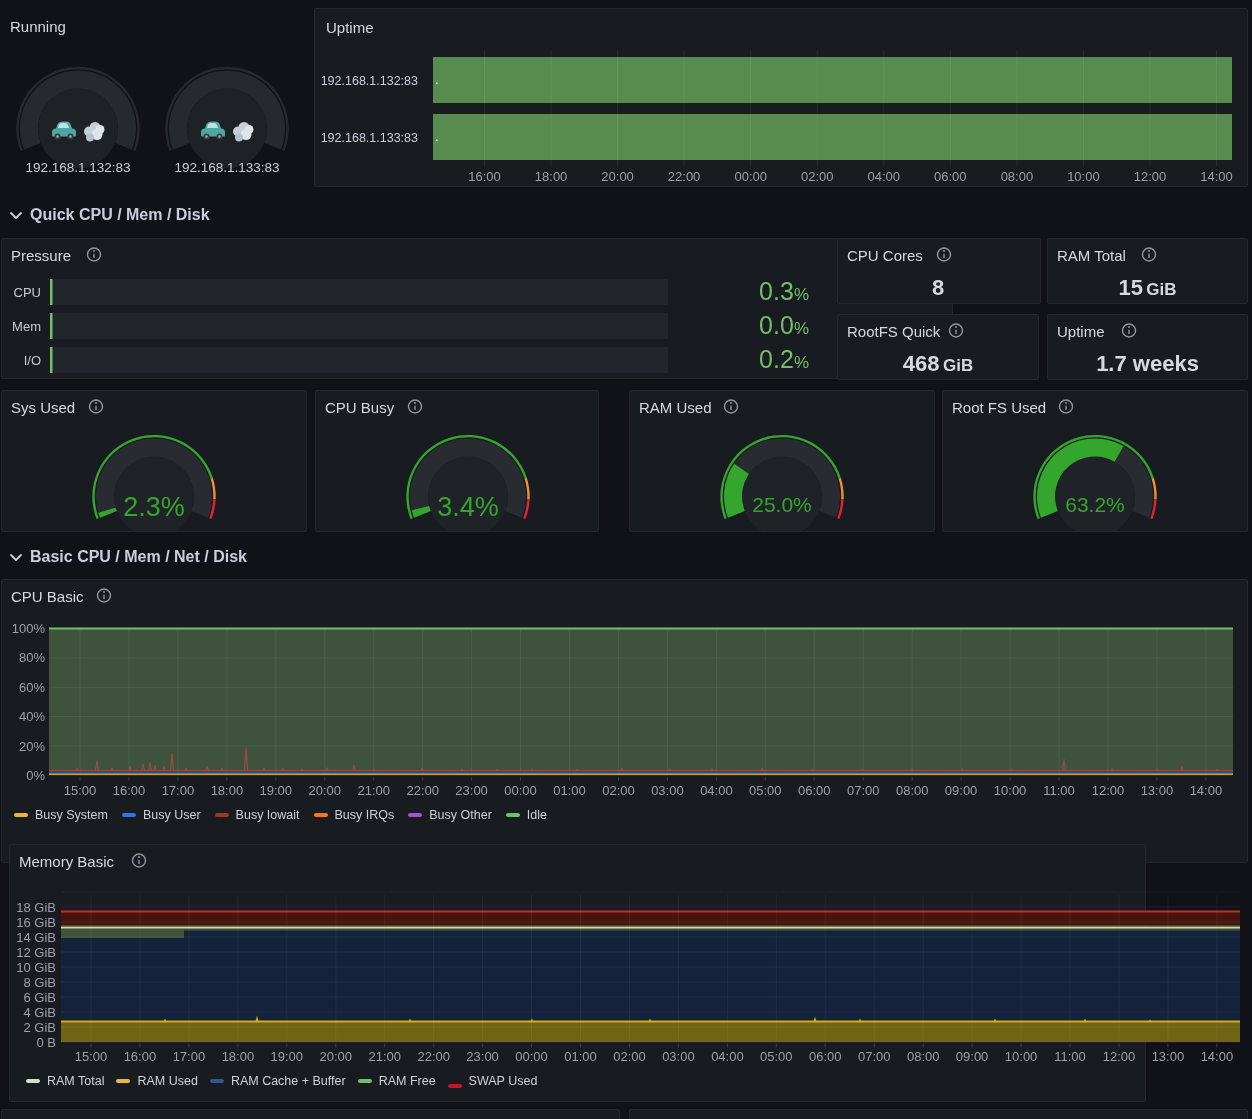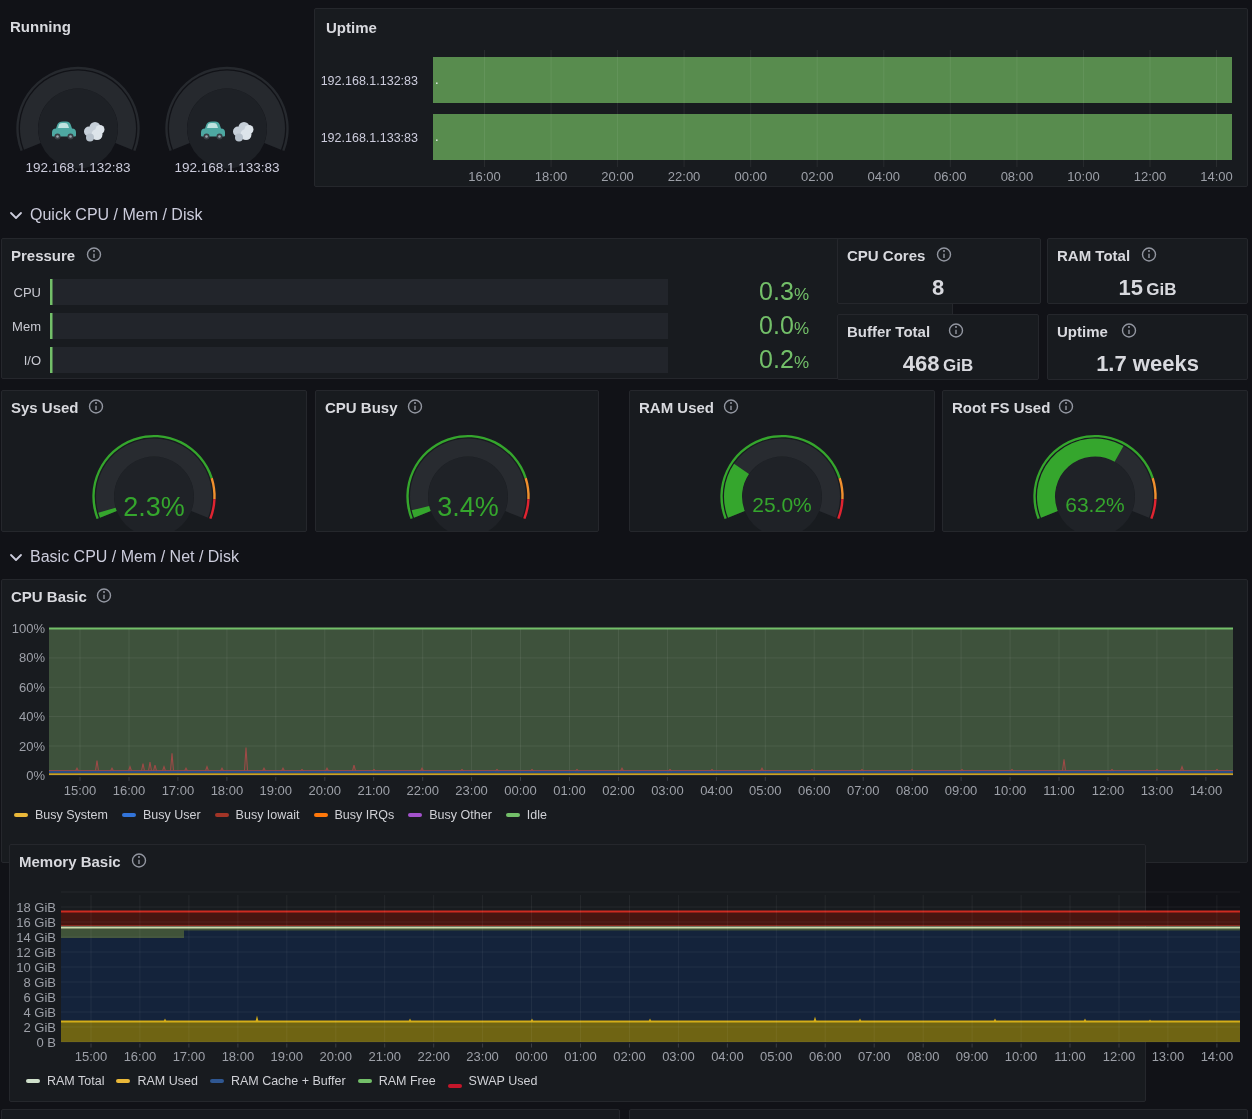--- a/index.html
+++ b/index.html
@@ -1,17 +1,17 @@
 <!DOCTYPE html>
 <html><head><meta charset="utf-8"><style>
 *{margin:0;padding:0;box-sizing:border-box}
 body{width:1252px;height:1119px;background:#111217;font-family:"Liberation Sans",sans-serif;position:relative;overflow:hidden}
 .panel{position:absolute;background:#181b1f;border:1px solid #25272c;border-radius:2px}
-.ptitle{position:absolute;font-size:15px;font-weight:700;color:#d8d9de;white-space:nowrap}
-.sechead{position:absolute;font-size:16px;font-weight:400;color:#ccccdc;white-space:nowrap}
+.ptitle{position:absolute;font-size:15px;font-weight:400;color:#d8d9de;white-space:nowrap}
+.sechead{position:absolute;font-size:16px;font-weight:700;color:#ccccdc;white-space:nowrap}
 svg text{font-family:"Liberation Sans",sans-serif}
 </style></head><body>
 <div style="position:absolute;left:1px;top:8px;width:306px;height:179px">
     <div class="ptitle" style="left:9px;top:10px">Running</div>
     <svg width="306" height="179" style="position:absolute;left:0;top:0">
       <circle cx="77" cy="120.5" r="40" fill="#1e2126"></circle>
       <path d="M 23.00 141.66 A 58 58 0 1 1 131.00 141.66 L 114.24 135.10 A 40 40 0 1 0 39.76 135.10 Z" fill="#26292e"></path>
       <path d="M 19.55 143.01 A 61.7 61.7 0 1 1 134.45 143.01 L 132.21 142.14 A 59.3 59.3 0 1 0 21.79 142.14 Z" fill="#26292e"></path>
       <g transform="translate(49,112.5)">
 <path d="M2 12 Q2 8 6 8 L7 5 Q8 1 13 1 L16 1 Q20 1 21 5 L22 8 Q26 8 26 12 L26 15 Q26 16 25 16 L3 16 Q2 16 2 15 Z" fill="#4ea8a2"></path>
@@ -127,21 +127,21 @@
     <svg width="199" height="64" style="position:absolute;left:0;top:0">
       <g stroke="#9296a0" fill="none" stroke-width="1.4">
         <circle cx="101" cy="15.5" r="6.5"></circle>
         <line x1="101" y1="14.7" x2="101" y2="18.9"></line>
       </g>
       <circle cx="101" cy="12.1" r="1" fill="#9296a0"></circle>
       <text x="99.5" y="56" text-anchor="middle" font-size="22" font-weight="700" fill="#d8d9de">15<tspan font-size="17"> GiB</tspan></text>
     </svg>
   </div>
 <div class="panel" style="left:837px;top:314px;width:202px;height:66px">
-    <div class="ptitle" style="left:9px;top:8px">Buffer Total</div>
+    <div class="ptitle" style="left:9px;top:8px">RootFS Quick</div>
     <svg width="200" height="64" style="position:absolute;left:0;top:0">
       <g stroke="#9296a0" fill="none" stroke-width="1.4">
         <circle cx="118" cy="15.5" r="6.5"></circle>
         <line x1="118" y1="14.7" x2="118" y2="18.9"></line>
       </g>
       <circle cx="118" cy="12.1" r="1" fill="#9296a0"></circle>
       <text x="100.0" y="56" text-anchor="middle" font-size="22" font-weight="700" fill="#d8d9de">468<tspan font-size="17"> GiB</tspan></text>
     </svg>
   </div>
 <div class="panel" style="left:1047px;top:314px;width:201px;height:66px">

